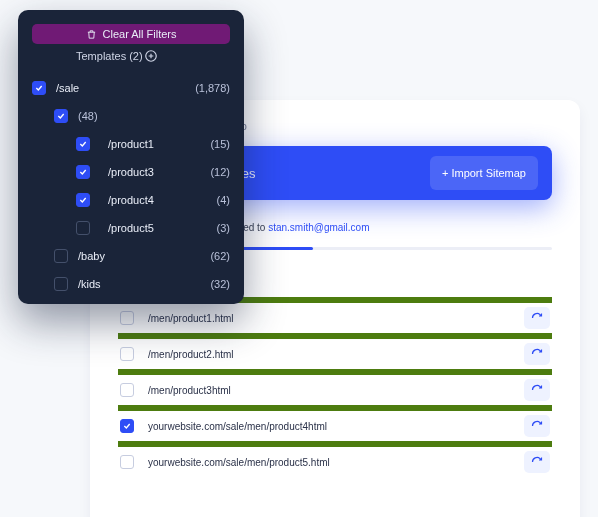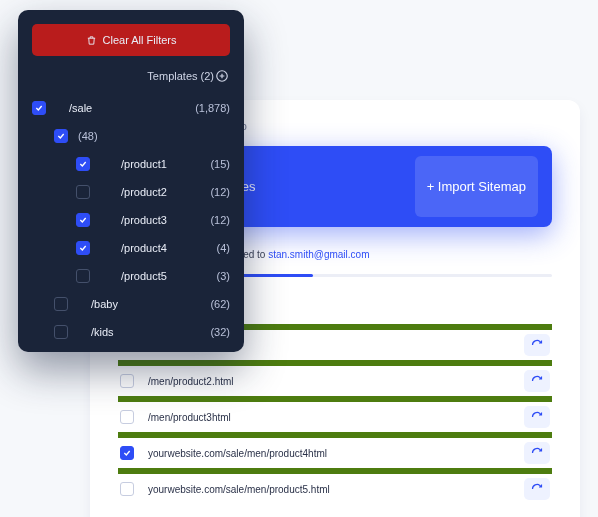--- a/index.html
+++ b/index.html
@@ -41,22 +41,22 @@
     border-top-color: #fff;
     margin-right: 10px;
     position: relative;
   }
   .stats-bar .text { font-size: 13px; font-weight: 600; }
   .stats-bar .text .light { font-weight: 400; opacity: .9; }
   .stats-bar .spacer { flex:1; }
   .import-btn {
     background: rgba(255,255,255,0.14);
     border-radius: 6px;
-    padding: 23px 12px;
-    font-size: 13px;
+    padding: 11px 12px;
+    font-size: 11px;
     cursor: pointer;
   }
   .import-btn::before { content:"+ "; }
 
   .notice {
     font-size: 10px; color:#3b4256;
     margin-bottom: 14px;
   }
   .notice a { color:#2e4df6; text-decoration: none; }
 
@@ -96,31 +96,32 @@
     background: #1a2439;
     color: #e9edf7;
     border-radius: 10px;
     padding: 14px 14px 6px 14px;
     font-size: 12px;
     box-shadow: 0 18px 40px rgba(20,30,60,0.45);
   }
   .clear-btn {
     display:flex; align-items:center; justify-content:center;
     gap:6px;
-    background:#b91c1c;
+    background:#701a75;
     border-radius:5px;
-    padding:10px 0;
+    padding:4px 0;
     font-size:11px;
     cursor:pointer;
-    margin-bottom: 12px;
+    margin-bottom: 4px;
   }
   .section-head {
-    display:flex; align-items:center; justify-content:flex-end;
+    display:flex; align-items:center; justify-content:flex-start;
     font-size:11px; color:#cfd5e6;
     margin-bottom: 10px;
+    margin-left: 44px;
   }
   .section-head .add {
     width:16px; height:16px;
     cursor:pointer;
     display:flex; align-items:center; justify-content:center;
   }
 
   .tree-item {
     display:flex; align-items:center;
     padding: 7px 0;
@@ -128,21 +129,21 @@
   }
   .tree-item .cb {
     width:14px; height:14px; border-radius:3px;
     border:1.5px solid #44506b; margin-right: 10px;
     cursor:pointer; flex-shrink:0;
     display:flex; align-items:center; justify-content:center;
   }
   .tree-item .cb.checked { background:#2e4df6; border-color:#2e4df6; }
   .tree-item .cb.checked svg { display:block; }
   .tree-item .cb svg { display:none; width:8px; height:8px; }
-  .tree-item .label { flex:1;margin-left:13px; }
+  .tree-item .label { flex:1; }
   .tree-item .count { color:#b9c1d9; }
   .indent-1 { padding-left: 22px; }
   .indent-2 { padding-left: 44px; gap: 8px; }
 
   svg.check path { stroke:#fff; stroke-width:2; fill:none; }
 </style>
 </head>
 <body>
 
 <div class="main-card">
@@ -266,25 +267,20 @@
       <div class="tree-item indent-2">
         <div class="cb checked">
           <svg class="check" viewBox="0 0 12 12">
             <path d="M2 6l3 3 5-6"></path>
           </svg>
         </div>
         <div class="label">/product1</div>
         <div class="count">(15)</div>
       </div>
       <div class="tree-item indent-2">
-        <div class="cb"></div>
-        <div class="label">/product2</div>
-        <div class="count">(12)</div>
-      </div>
-      <div class="tree-item indent-2">
         <div class="cb checked">
           <svg class="check" viewBox="0 0 12 12">
             <path d="M2 6l3 3 5-6"></path>
           </svg>
         </div>
         <div class="label">/product3</div>
         <div class="count">(12)</div>
       </div>
       <div class="tree-item indent-2">
         <div class="cb checked">

